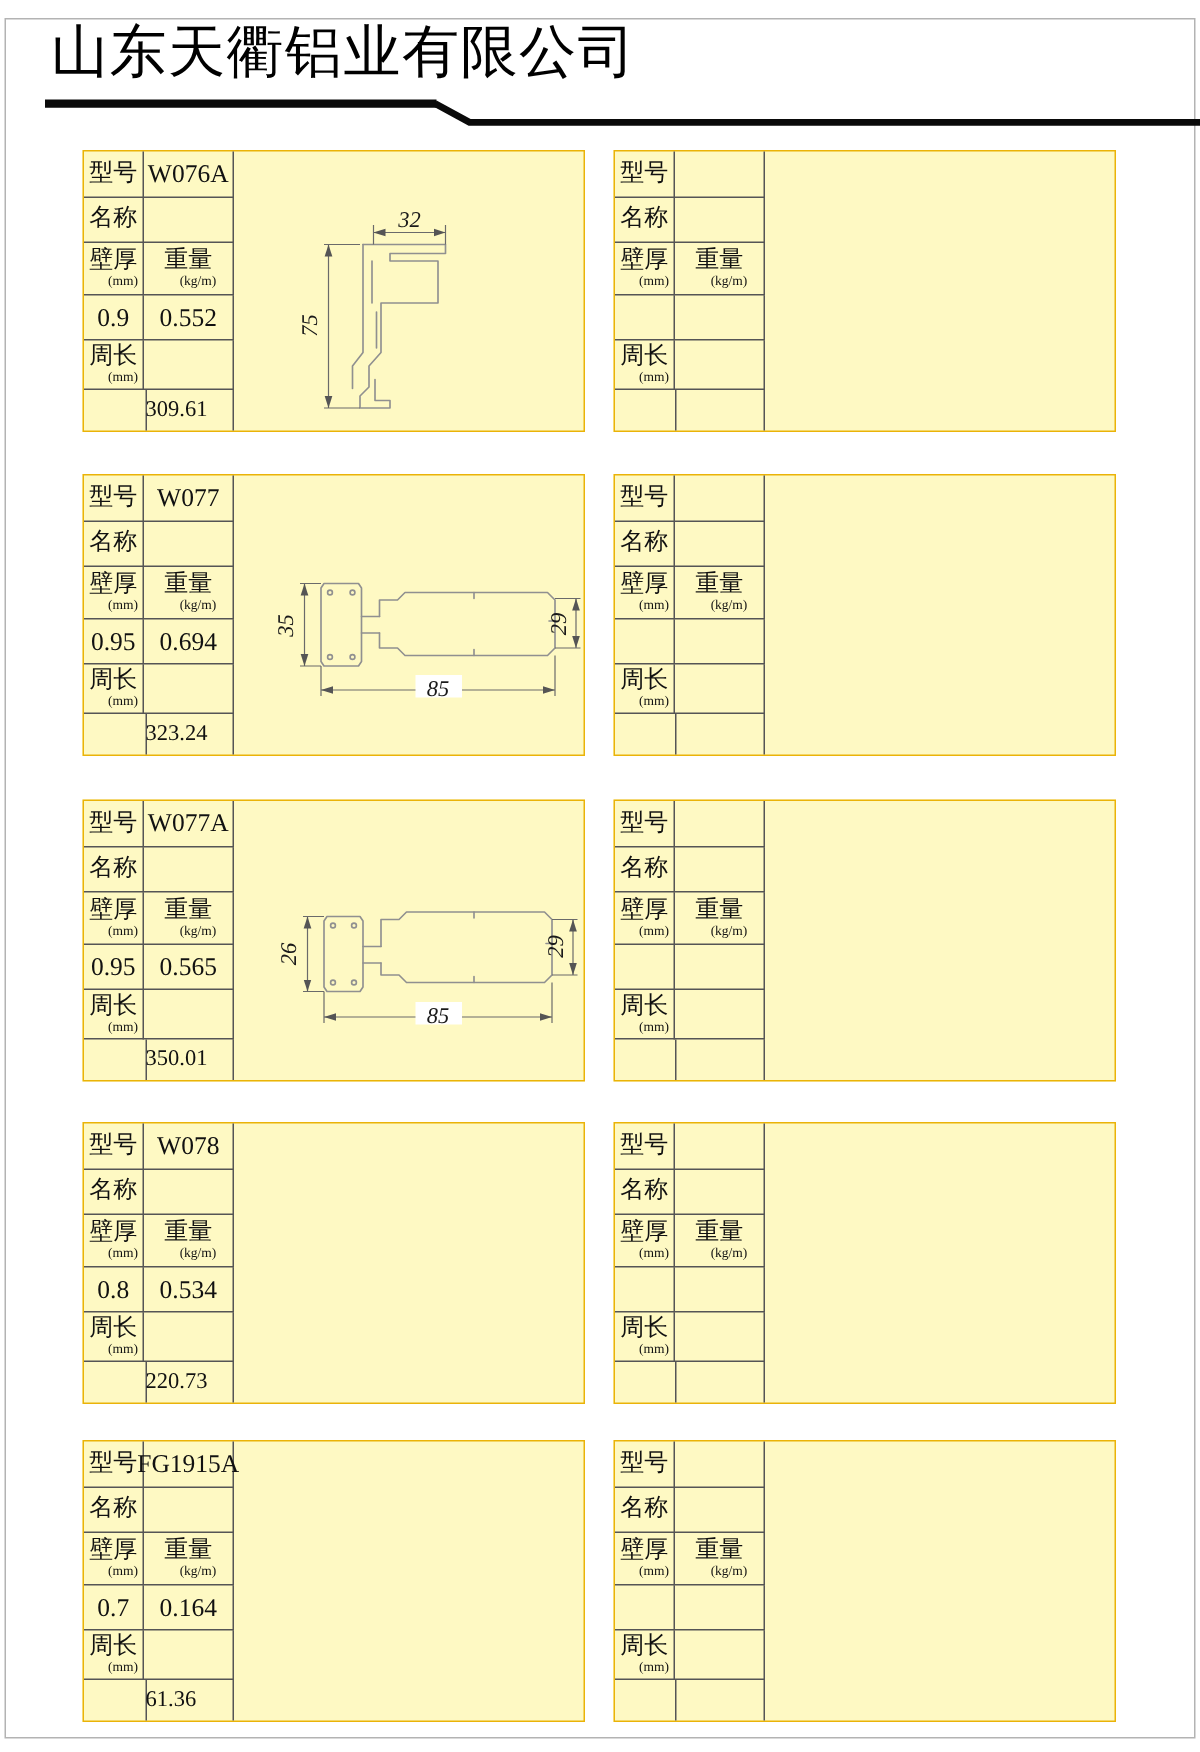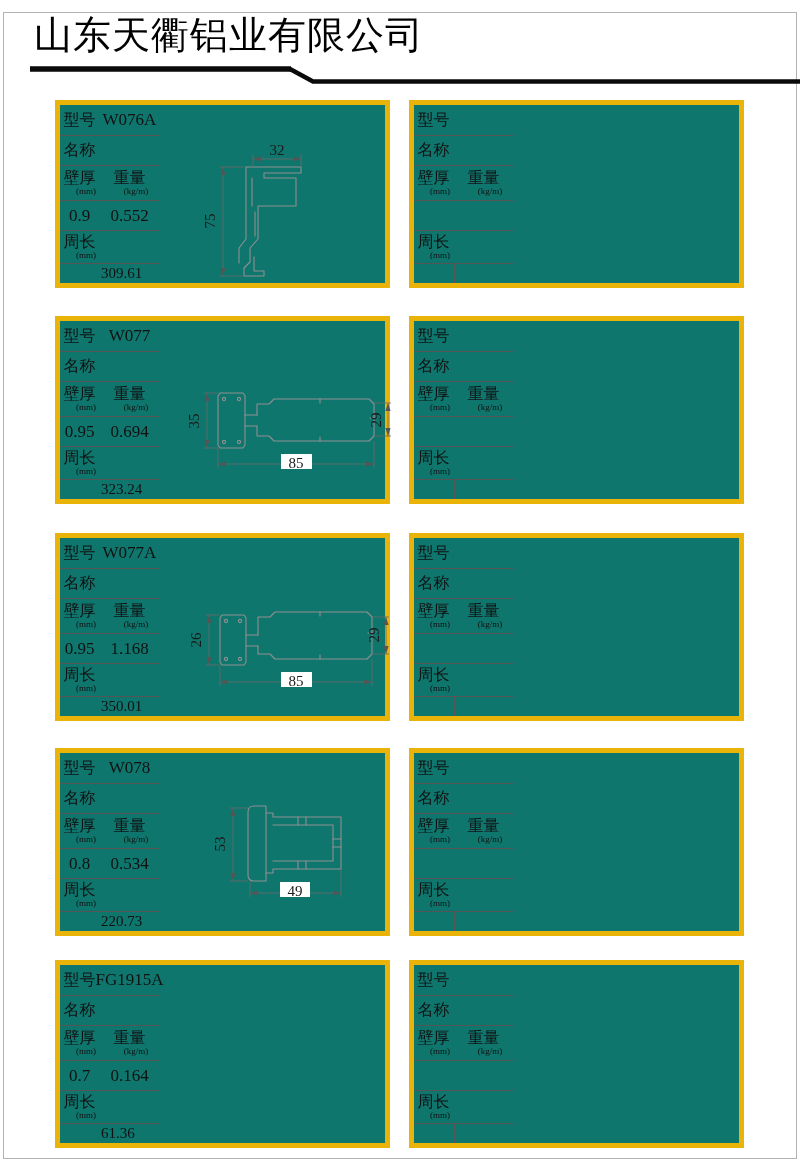--- a/index.html
+++ b/index.html
@@ -4,33 +4,33 @@
 <style>
   html,body{margin:0;padding:0;background:#fff;}
   body{width:800px;height:1168px;position:relative;overflow:hidden;
        font-family:"Liberation Serif","DejaVu Serif",serif;color:#111;}
   .page-frame{position:absolute;left:3px;top:12px;width:792px;height:1145px;
        border:1px solid #b3b3b3;pointer-events:none;}
   .company-title{position:absolute;left:34px;top:13px;font-size:38px;line-height:1.2;
        color:#000;letter-spacing:1px;white-space:nowrap;}
   .header-line{position:absolute;left:0;top:0;}
   .block{position:absolute;width:335px;height:188px;box-sizing:border-box;
-       border:5px solid #eab308;display:grid;background:#0f766e;
+       border:1px solid #eab308;display:grid;background:#fef9c3;
        grid-template-columns:40px 60px 1fr;
        grid-template-rows:31px 30px 35px 30px 33px auto;}
   .cell{border-right:1px solid #555;border-bottom:1px solid #555;
        display:flex;flex-direction:column;align-items:center;justify-content:center;
        font-size:16px;line-height:1.05;overflow:visible;}
   .cell .unit{font-size:9px;line-height:1;margin-top:1px;margin-left:13px;}
   .nb{border-bottom:none;margin-left:40px;}
   .value{font-size:17px;}
   .perim{align-items:flex-start;padding-left:1px;font-size:15px;white-space:nowrap;z-index:2;}
   .r1{grid-row:1}.r2{grid-row:2}.r3{grid-row:3}.r4{grid-row:4}.r5{grid-row:5}.r6{grid-row:6}
   .c1{grid-column:1}.c2{grid-column:2}
-  .draw{grid-column:3;grid-row:1/7;position:relative;}
+  .draw{grid-column:3;grid-row:1/7;position:relative;font-style:italic;}
   .draw svg{position:absolute;left:0;top:0;}
   .p{fill:none;stroke:#909090;stroke-width:1.1;stroke-linejoin:round;stroke-linecap:round;}
   .d{fill:none;stroke:#6a6a6a;stroke-width:0.8;}
   .dt{font-family:"Liberation Serif","DejaVu Serif",serif;font-size:15px;fill:#1a1a1a;}
   .wbg{fill:#ffffff;}
 </style>
 </head>
 <body>
 
 <svg width="0" height="0" style="position:absolute" aria-hidden="true">
@@ -159,21 +159,21 @@
   <div class="cell r2 c2 value"></div>
   <div class="cell r3 c1">
       <span>壁厚</span>
       <span class="unit">(mm)</span>
     </div>
   <div class="cell r3 c2">
       <span>重量</span>
       <span class="unit">(kg/m)</span>
     </div>
   <div class="cell r4 c1 value">0.95</div>
-  <div class="cell r4 c2 value">1.168</div>
+  <div class="cell r4 c2 value">0.565</div>
   <div class="cell r5 c1">
       <span>周长</span>
       <span class="unit">(mm)</span>
     </div>
   <div class="cell r5 c2"></div>
   <div class="cell r6 c1 nb value perim">350.01</div>
   <div class="cell r6 c2 nb"></div>
   <div class="draw">
     <svg width="233" height="186" viewBox="0 0 233 186">
 
@@ -221,38 +221,20 @@
     </div>
   <div class="cell r4 c1 value">0.8</div>
   <div class="cell r4 c2 value">0.534</div>
   <div class="cell r5 c1">
       <span>周长</span>
       <span class="unit">(mm)</span>
     </div>
   <div class="cell r5 c2"></div>
   <div class="cell r6 c1 nb value perim">220.73</div>
   <div class="cell r6 c2 nb"></div>
-  <div class="draw">
-    <svg width="233" height="186" viewBox="0 0 233 186">
-
-      <path class="p" d="M94,53 Q88,53 88,59 V122 Q88,128 94,128 H106 V53 Z"></path>
-      <path class="p" d="M106,60 H113 V64 H181 V116 H113 V120 H106"></path>
-      <path class="p" d="M113,72 H173 V108 H113"></path>
-      <path class="p" d="M138,64 v8 M146,64 v8 M138,108 v8 M146,108 v8 M173,86 h8 M173,94 h8"></path>
-
-      <path class="d" d="M88,55 H70 M88,128 H70"></path>
-      <path class="d" marker-start="url(#arr)" marker-end="url(#arr)" d="M73,55 V128"></path>
-      <text class="dt" x="65" y="91" text-anchor="middle" transform="rotate(-90 65 91)">53</text>
-
-      <path class="d" d="M90,128 V144 M181,116 V144"></path>
-      <path class="d" marker-start="url(#arr)" marker-end="url(#arr)" d="M90,140 H181"></path>
-      <rect class="wbg" x="120" y="129" width="30" height="15"></rect>
-      <text class="dt" x="135" y="143" text-anchor="middle">49</text>
-    </svg>
-  </div>
 </div>
 
 <div class="block" style="left:55px;top:960px;">
   <div class="cell r1 c1">
       <span>型号</span>
     </div>
   <div class="cell r1 c2 value">FG1915A</div>
   <div class="cell r2 c1">
       <span>名称</span>
     </div>

